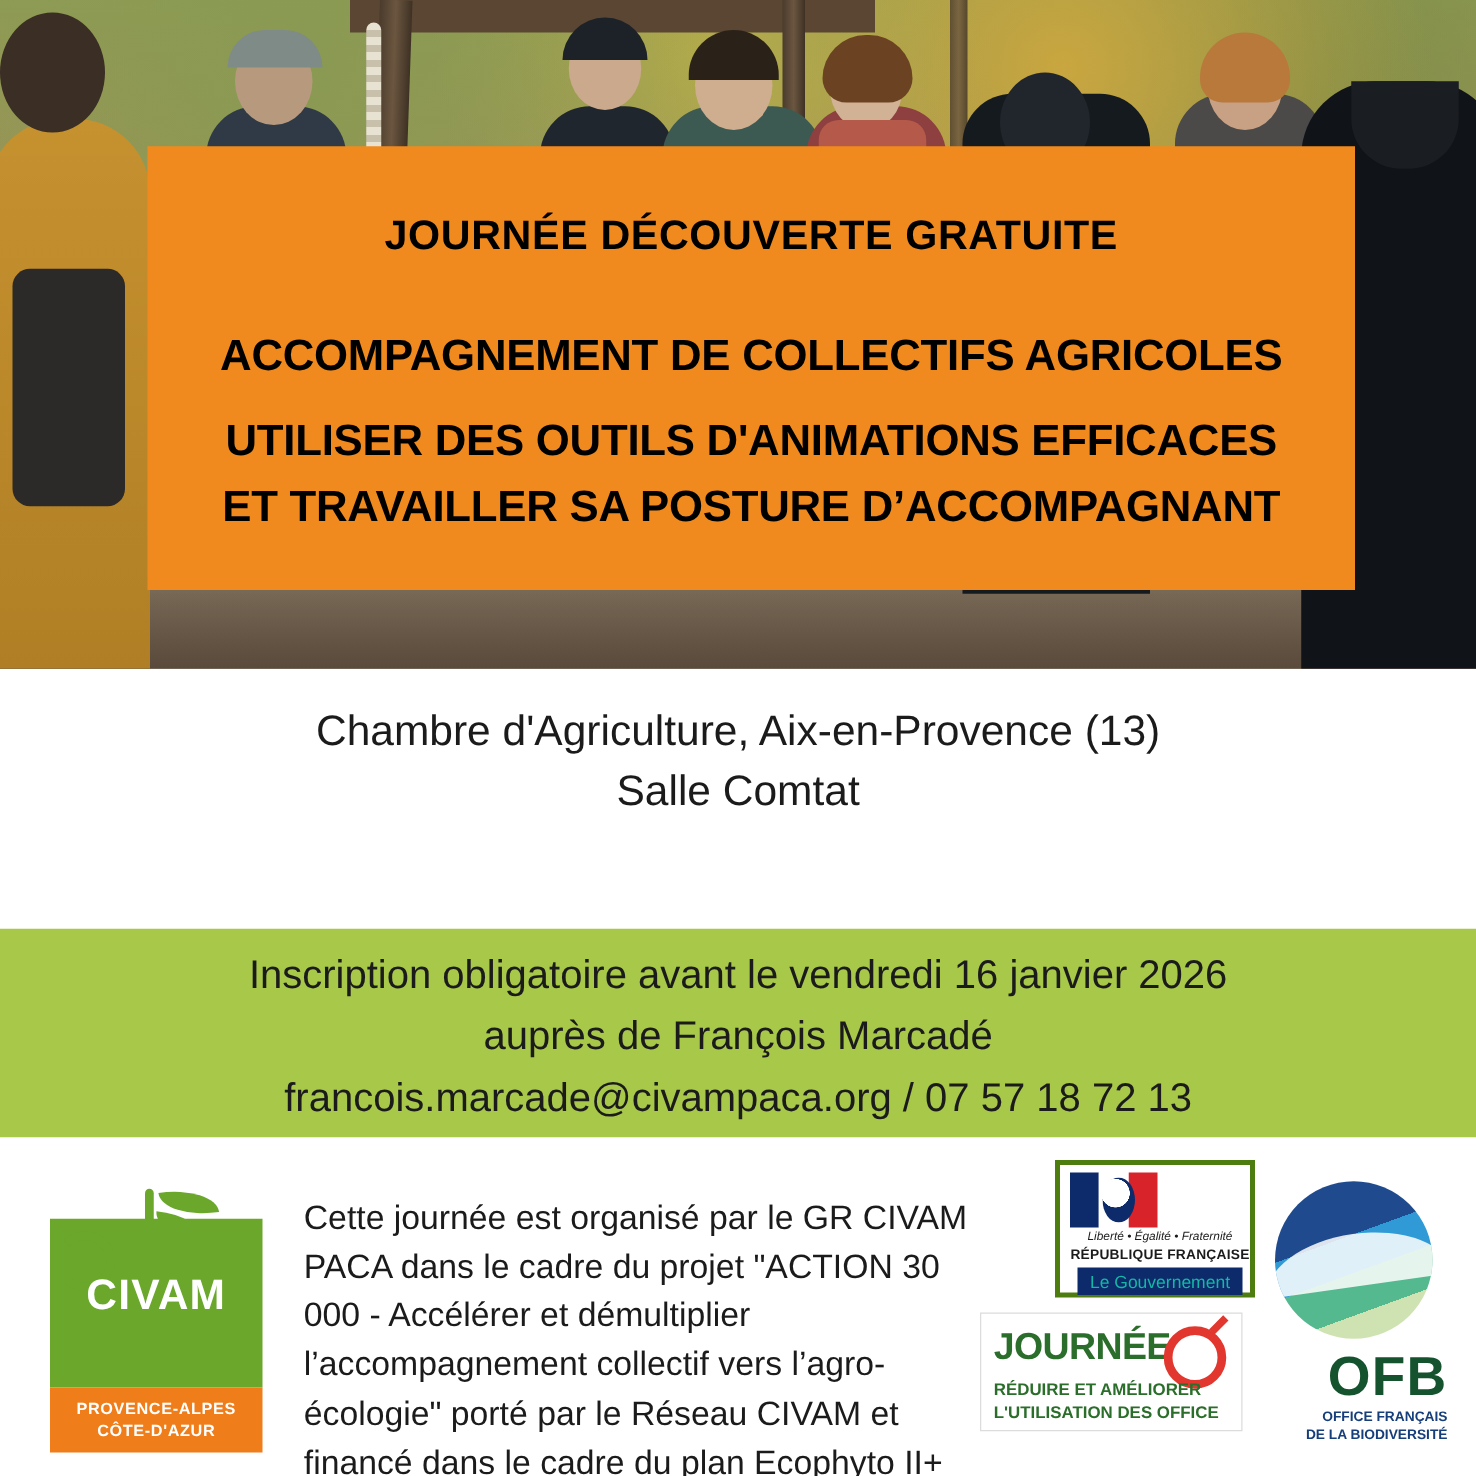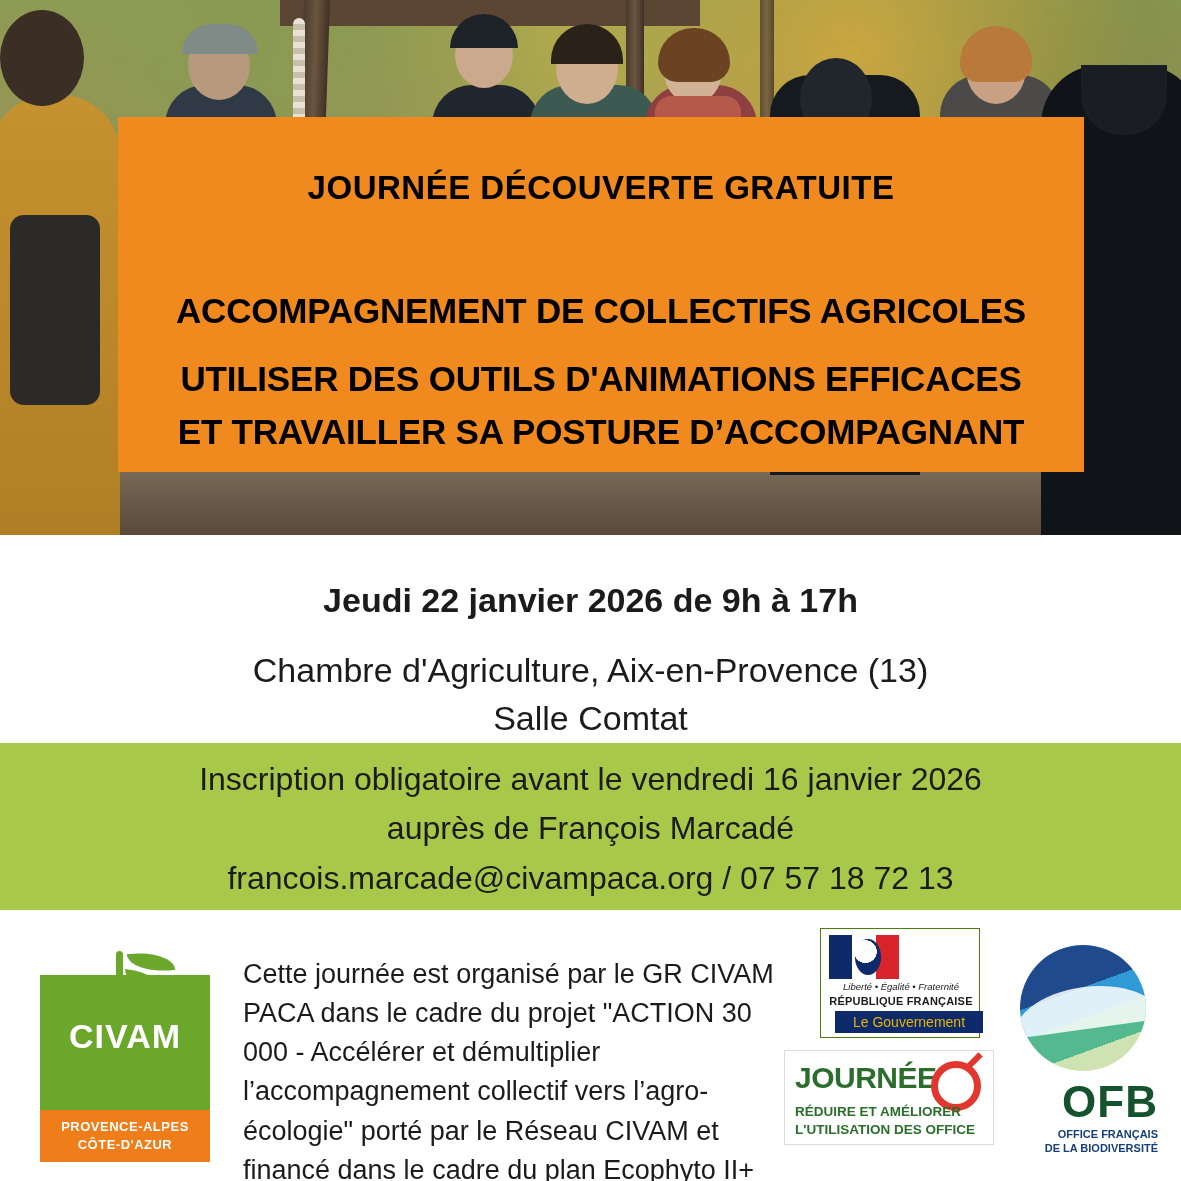--- a/index.html
+++ b/index.html
@@ -95,21 +95,21 @@
   }
   .kicker {
     font-size: 33px;
     font-weight: bold;
     letter-spacing: 0.5px;
     margin: 14px 0 0 0;
   }
   .title-main {
     font-size: 35px;
     font-weight: bold;
-    margin: 84px 0 0 0;
+    margin: 58px 0 0 0;
     letter-spacing: -0.2px;
   }
   .title-sub {
     font-size: 35px;
     font-weight: bold;
     margin: 24px 0 0 0;
     line-height: 1.35;
     letter-spacing: -0.2px;
   }
 
@@ -225,41 +225,41 @@
     top: 45px;
     width: 560px;
     font-size: 27px;
     line-height: 1.45;
     color: #1b1b1b;
   }
 
   
   .rf {
     position: absolute;
-    left: 820px;
+    left: 844px;
     top: 18px;
     width: 160px;
     height: 110px;
-    border: 1px solid #4d7c0f;
+    border: 4px solid #4d7c0f;
     background: #fff;
     box-sizing: border-box;
   }
   .rf-flag { position:absolute; left:8px; top:6px; width:70px; height:44px; }
   .rf-blue { position:absolute; left:0; top:0; width:23px; height:44px; background:#0d2a6b; }
   .rf-white{ position:absolute; left:23px; top:0; width:24px; height:44px; background:#fff; }
   .rf-red  { position:absolute; left:47px; top:0; width:23px; height:44px; background:#d8232a; }
   .rf-face { position:absolute; left:26px; top:4px; width:26px; height:36px; border-radius:50%;
              background: radial-gradient(circle at 40% 35%, #fff 0 40%, #0d2a6b 41% 100%);
              clip-path: polygon(0 0, 100% 0, 100% 100%, 0 100%); }
   .rf-devise { position:absolute; left:4px; top:52px; width:152px; text-align:center;
                font-size: 9.5px; font-style: italic; color:#1b1b1b; }
   .rf-name   { position:absolute; left:4px; top:66px; width:152px; text-align:center;
                font-size: 11px; font-weight:bold; color:#1b1b1b; letter-spacing:.2px;}
-  .rf-gouv   { position:absolute; left:14px; top:82px; width:148px; height:22px;
-               background:#0d2a6b; color:#eab308; font-size:14px; text-align:center; line-height:22px; }
+  .rf-gouv   { position:absolute; left:14px; top:82px; width:132px; height:22px;
+               background:#0d2a6b; color:#14b8a6; font-size:14px; text-align:center; line-height:22px; }
 
   
   .eco {
     position: absolute;
     left: 784px;
     top: 140px;
     width: 210px;
     height: 95px;
     border: 1px solid #dcdcdc;
     background: #fff;
@@ -355,21 +355,20 @@
 
   <div class="title-box">
     <div class="kicker">JOURNÉE DÉCOUVERTE GRATUITE</div>
     <div class="title-main">ACCOMPAGNEMENT DE COLLECTIFS AGRICOLES</div>
     <div class="title-sub">UTILISER DES OUTILS D'ANIMATIONS EFFICACES</div>
     <div class="title-sub" style="margin-top:6px">ET TRAVAILLER SA POSTURE D’ACCOMPAGNANT</div>
   </div>
 </div>
 
 <div class="info">
-  <div class="info-date">Jeudi 22 janvier 2026 de 9h à 17h</div>
   <div class="info-place">Chambre d'Agriculture, Aix-en-Provence (13)</div>
   <div class="info-place" style="margin-top:0">Salle Comtat</div>
 </div>
 
 <div class="green">
   <div class="green-line first">Inscription obligatoire avant le vendredi 16 janvier 2026</div>
   <div class="green-line" style="padding-top:4px">auprès de François Marcadé</div>
   <div class="green-line" style="padding-top:4px">francois.marcade@civampaca.org / 07 57 18 72 13</div>
 </div>
 

